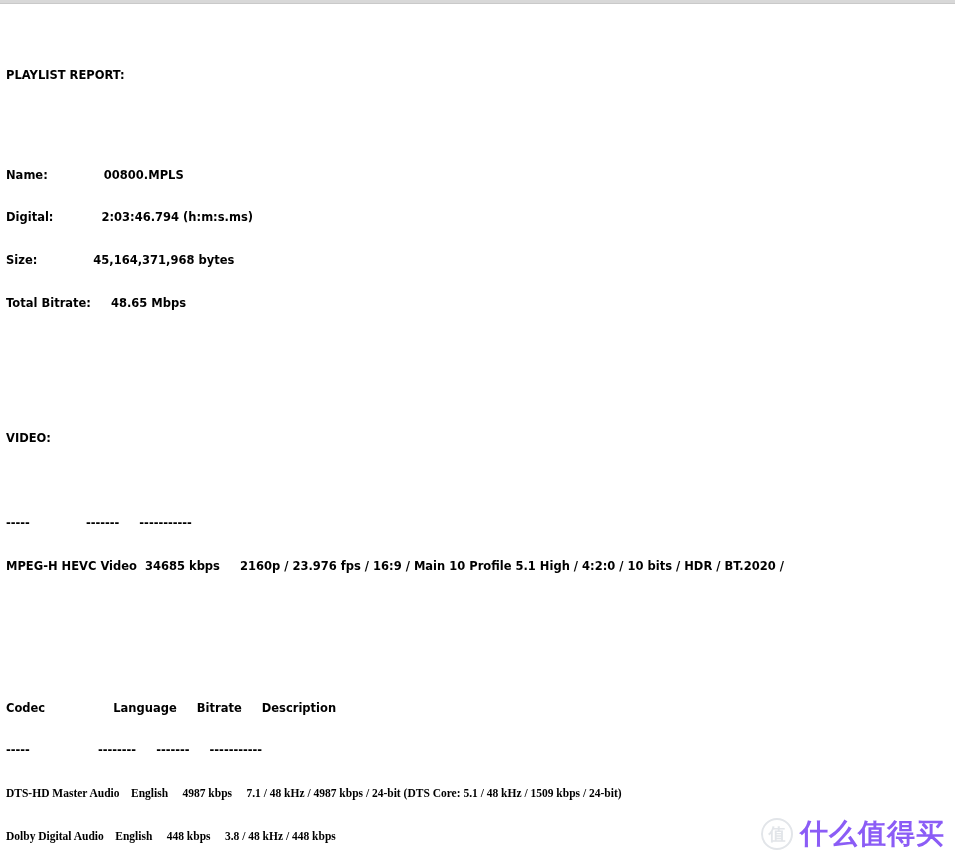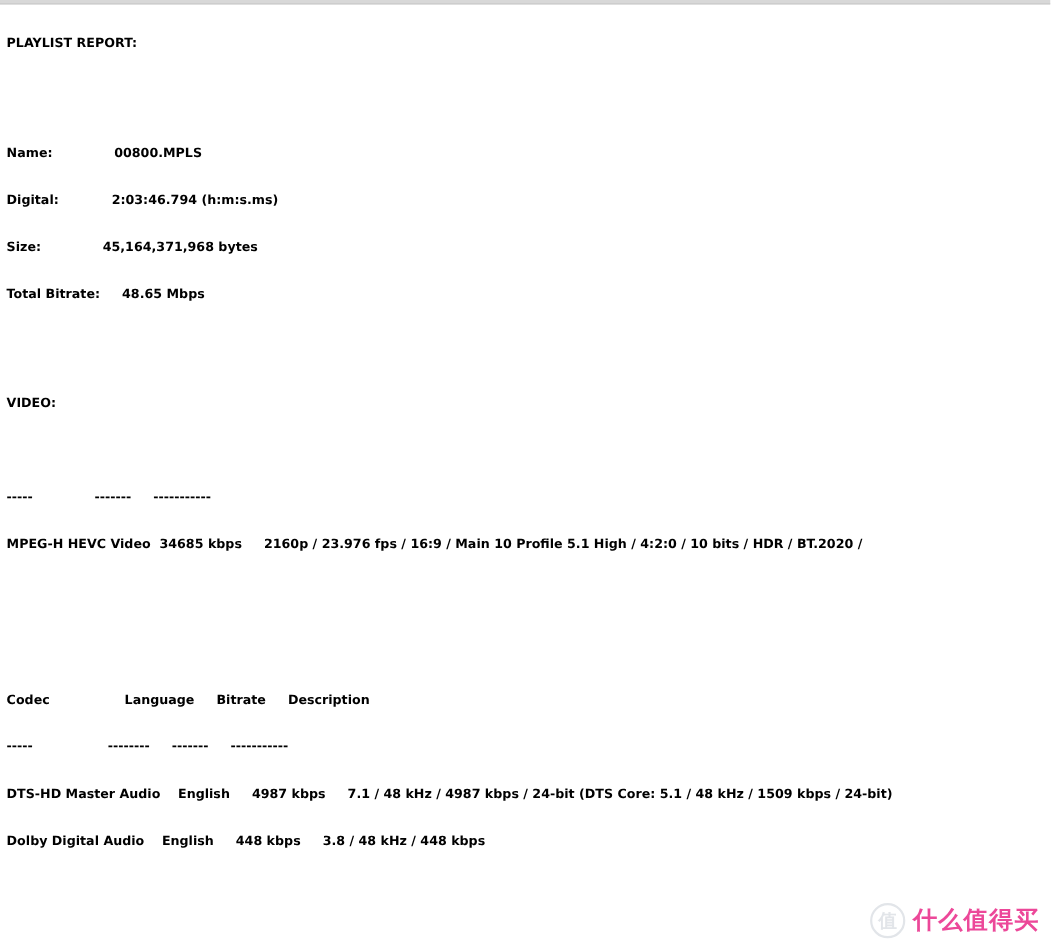--- a/index.html
+++ b/index.html
@@ -28,26 +28,26 @@
     right: 0;
     white-space: pre;
     font-family: "DejaVu Sans", "Liberation Sans", sans-serif;
     font-size: 11.5px;
     font-weight: bold;
     line-height: 14.2px;
     color: #000000;
     letter-spacing: 0px;
     -webkit-font-smoothing: none;
   }
-  .sec-title { display: block; }
+  .sec-title { display: block; margin-top: 36px; }
   .blank { display: block; height: 14.2px; }
   .hdr { display: block; }
   .sep { display: block; }
   .video-row { display: block; }
-  .audio-row { display: block; }
+  .audio-row { display: block; font-family: Liberation Serif, serif; }
   .kv { display: block; }
 
   #watermark {
     position: absolute;
     right: 10px;
     bottom: 6px;
     display: flex;
     align-items: center;
     gap: 7px;
     opacity: 1;
@@ -61,22 +61,22 @@
     border-radius: 50%;
     color: #e2e5e9;
     font-size: 17px;
     font-weight: bold;
     display: flex;
     align-items: center;
     justify-content: center;
     font-family: "DejaVu Sans", "Liberation Sans", sans-serif;
   }
   #watermark .wm-text {
-    color: #ec4899;
-    font-size: 22px;
+    color: #8b5cf6;
+    font-size: 28px;
     font-weight: bold;
     letter-spacing: 1px;
     font-family: "DejaVu Sans", "Liberation Sans", sans-serif;
   }
 </style>
 </head>
 <body>
 
 <div id="top-edge"></div>
 

